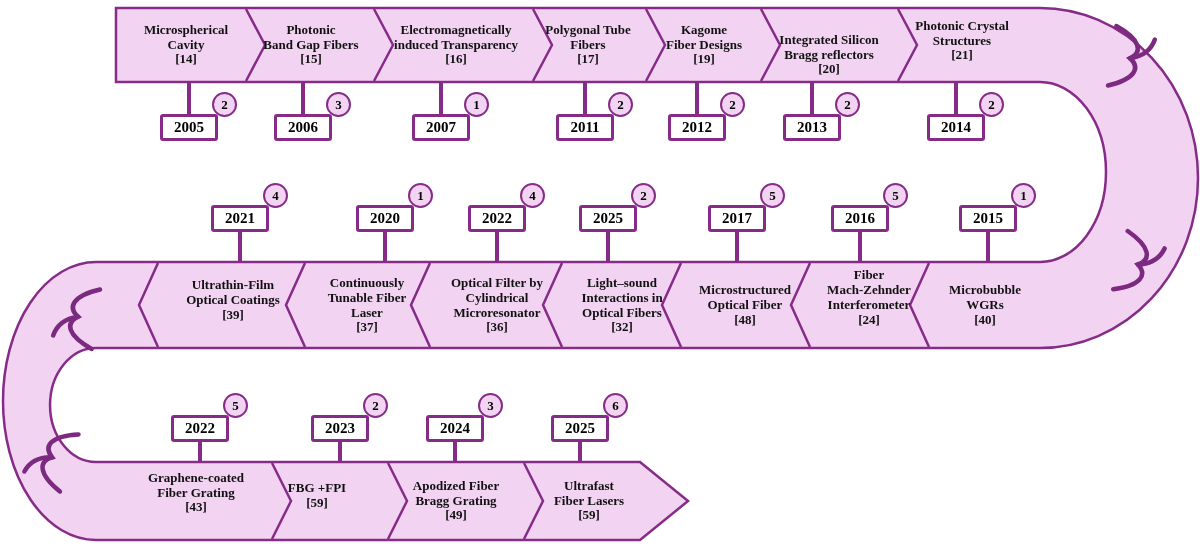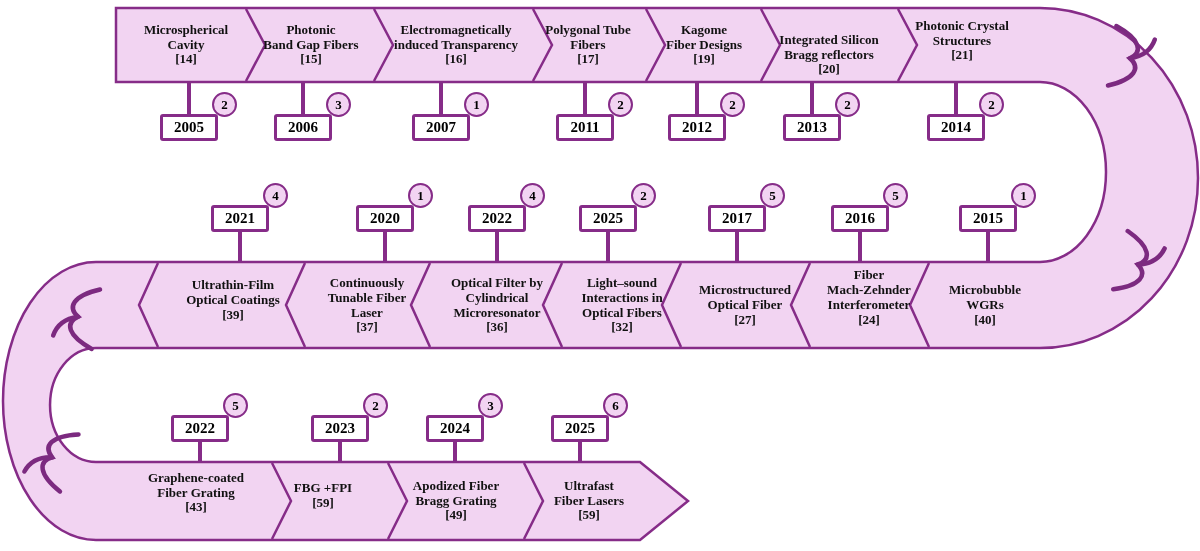--- a/index.html
+++ b/index.html
@@ -167,21 +167,21 @@
 Interactions in
 Optical Fibers
 [32]</div>
       <div class="stem" style="left:606px;top:232px;height:31px"></div>
       <div class="ybox" style="left:579px;top:205px">2025</div>
       <div class="badge" style="left:631px;top:183px">2</div>
     </div>
     <div>
       <div class="m-label" style="left:680px;top:263px;width:130px;height:85px">Microstructured
 Optical Fiber
-[27]</div>
+[48]</div>
       <div class="stem" style="left:735px;top:232px;height:31px"></div>
       <div class="ybox" style="left:708px;top:205px">2017</div>
       <div class="badge" style="left:760px;top:183px">5</div>
     </div>
     <div>
       <div class="m-label" style="left:809px;top:263px;width:120px;height:70px">Fiber
 Mach-Zehnder
 Interferometer
 [24]</div>
       <div class="stem" style="left:858px;top:232px;height:31px"></div>
@@ -201,21 +201,21 @@
   <div>
     <div>
       <div class="m-label" style="left:126px;top:464px;width:140px;height:58px">Graphene-coated
 Fiber Grating
 [43]</div>
       <div class="stem" style="left:198px;top:442px;height:21px"></div>
       <div class="ybox" style="left:171px;top:415px">2022</div>
       <div class="badge" style="left:223px;top:393px">5</div>
     </div>
     <div>
-      <div class="m-label" style="left:268px;top:464px;width:110px;height:64px">FBG +FPI
+      <div class="m-label" style="left:262px;top:464px;width:110px;height:64px">FBG +FPI
 [59]</div>
       <div class="stem" style="left:338px;top:442px;height:21px"></div>
       <div class="ybox" style="left:311px;top:415px">2023</div>
       <div class="badge" style="left:363px;top:393px">2</div>
     </div>
     <div>
       <div class="m-label" style="left:391px;top:464px;width:130px;height:74px">Apodized Fiber
 Bragg Grating
 [49]</div>
       <div class="stem" style="left:453px;top:442px;height:21px"></div>

